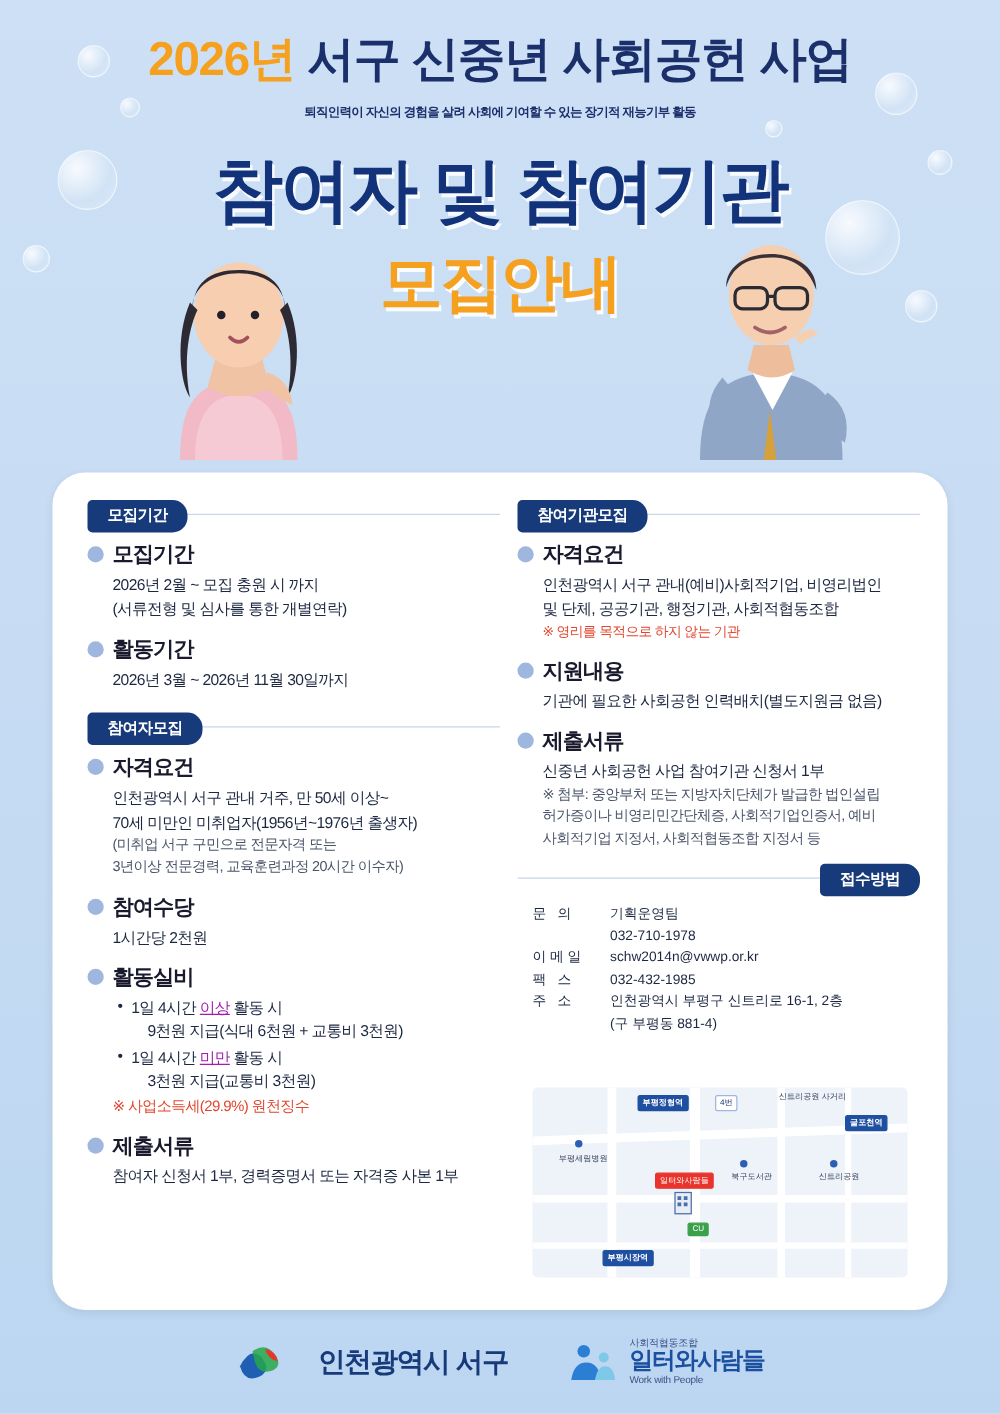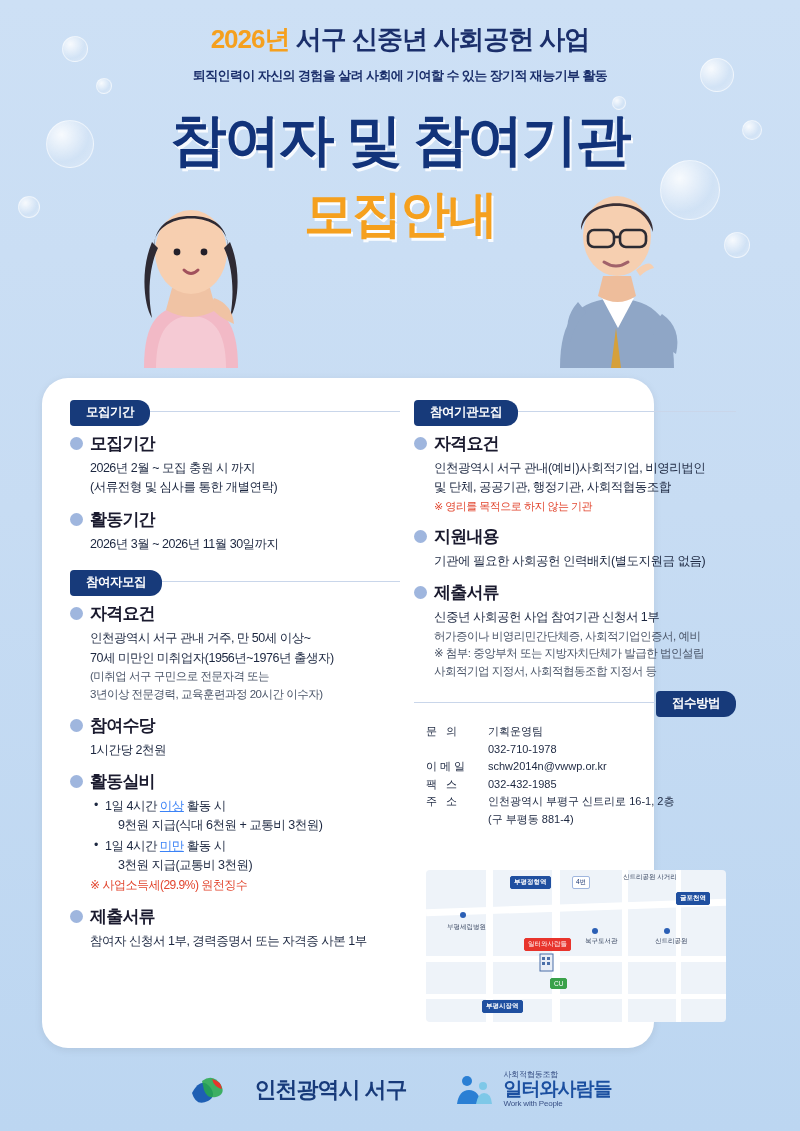--- a/index.html
+++ b/index.html
@@ -13,56 +13,56 @@
   }
   .poster {
     position:absolute; inset:0;
     background: linear-gradient(180deg,#cde0f5 0%, #c7dcf3 45%, #bcd6f1 100%);
   }
   
   .bubble { position:absolute; border-radius:50%; background: radial-gradient(circle at 32% 30%, rgba(255,255,255,.85), rgba(255,255,255,.12) 60%, rgba(255,255,255,.35)); border:1px solid rgba(255,255,255,.55); }
   
   .header { position:absolute; top:0; left:0; right:0; height:370px; }
   .title-year {
-    text-align:center; margin-top:22px; font-size:26px; font-weight:bold; letter-spacing:-1px;
+    text-align:center; margin-top:22px; font-size:38px; font-weight:bold; letter-spacing:-1px;
   }
   .title-year .orange { color:#f5a01e; }
   .title-year .navy { color:#1b2f6b; }
-  .subtitle { text-align:center; margin-top:10px; font-size:13px; color:#1b2f6b; font-weight:bold; letter-spacing:-0.6px;}
+  .subtitle { text-align:center; margin-top:10px; font-size:10px; color:#1b2f6b; font-weight:bold; letter-spacing:-0.6px;}
   .bigline1 {
     text-align:center; margin-top:18px; font-size:56px; font-weight:bold; color:#12337a;
     letter-spacing:-2px; text-shadow: 2px 3px 0 rgba(255,255,255,.85);
   }
   .bigline2 {
     text-align:center; margin-top:2px; font-size:50px; font-weight:bold; color:#f5a01e;
     letter-spacing:-2px; text-shadow: 2px 3px 0 rgba(255,255,255,.9);
   }
   
   .person { position:absolute; bottom:0; }
   
   .card {
-    position:absolute; left:42px; top:378px; width:612px; height:670px;
+    position:absolute; left:42px; top:378px; width:716px; height:670px;
     background:#ffffff; border-radius:26px; box-shadow:0 2px 8px rgba(0,0,0,.08);
   }
   .col-left { position:absolute; left:28px; top:22px; width:330px; }
   .col-right { position:absolute; left:372px; top:22px; width:322px; }
   .tag {
     display:inline-block; background:#173a7a; color:#fff; font-size:12.5px; font-weight:bold;
     padding:4px 16px 5px; border-radius:4px 12px 12px 4px; letter-spacing:-0.5px;
   }
   .tagline { position:relative; height:22px; margin-bottom:10px;}
   .tagline .rule { position:absolute; left:0; right:0; top:11px; height:1px; background:#c9d6ea; z-index:0;}
   .tagline .tag { position:relative; z-index:1; }
   .item { margin: 0 0 10px 0; }
   .item-head { display:flex; align-items:center; gap:7px; margin-bottom:4px;}
   .dot { width:13px; height:13px; border-radius:50%; background:#9fb6de; flex:none; }
   .item-title { font-size:17px; font-weight:bold; color:#1a1a2e; letter-spacing:-0.8px; }
   .body-txt { font-size:12.5px; color:#1c2740; line-height:1.55; letter-spacing:-0.5px; padding-left:20px; }
   .body-txt .small { font-size:11.5px; color:#4a5568; }
-  .body-txt .red-u { color:#3b82f6; text-decoration:underline; }
+  .body-txt .red-u { color:#a21caf; text-decoration:underline; }
   .bullet-list { list-style:none; margin:2px 0 0 0; padding:0 0 0 4px; }
   .bullet-list li { position:relative; padding-left:11px; margin-bottom:1px; }
   .bullet-list li:before { content:"•"; position:absolute; left:0; top:-1px; color:#1c2740; }
   .sub-ind { padding-left:13px; display:block; }
   .note-red { color:#e2462f; font-size:12px; }
   
   .contact { padding-left:12px; font-size:11px; color:#1c2740; line-height:1.6; }
   .contact-row { display:flex; }
   .contact-label { width:62px; letter-spacing:3px; flex:none; }
   .contact-val { flex:1; }
@@ -254,22 +254,22 @@
         </div>
       </div>
 
       <div class="item">
         <div class="item-head">
           <span class="dot"></span>
           <span class="item-title">제출서류</span>
         </div>
         <div class="body-txt">
           <div>신중년 사회공헌 사업 참여기관 신청서 1부</div>
+          <div class="small">※ 첨부: 중앙부처 또는 지방자치단체가 발급한 법인설립</div>
           <div class="small">허가증이나 비영리민간단체증, 사회적기업인증서, 예비</div>
-          <div class="small">※ 첨부: 중앙부처 또는 지방자치단체가 발급한 법인설립</div>
           <div class="small">사회적기업 지정서, 사회적협동조합 지정서 등</div>
         </div>
       </div>
 
       <div class="tagline" style="margin-top:8px;text-align:right;">
         <div class="rule"></div>
         <span class="tag">접수방법</span>
       </div>
 
       <div class="contact">

